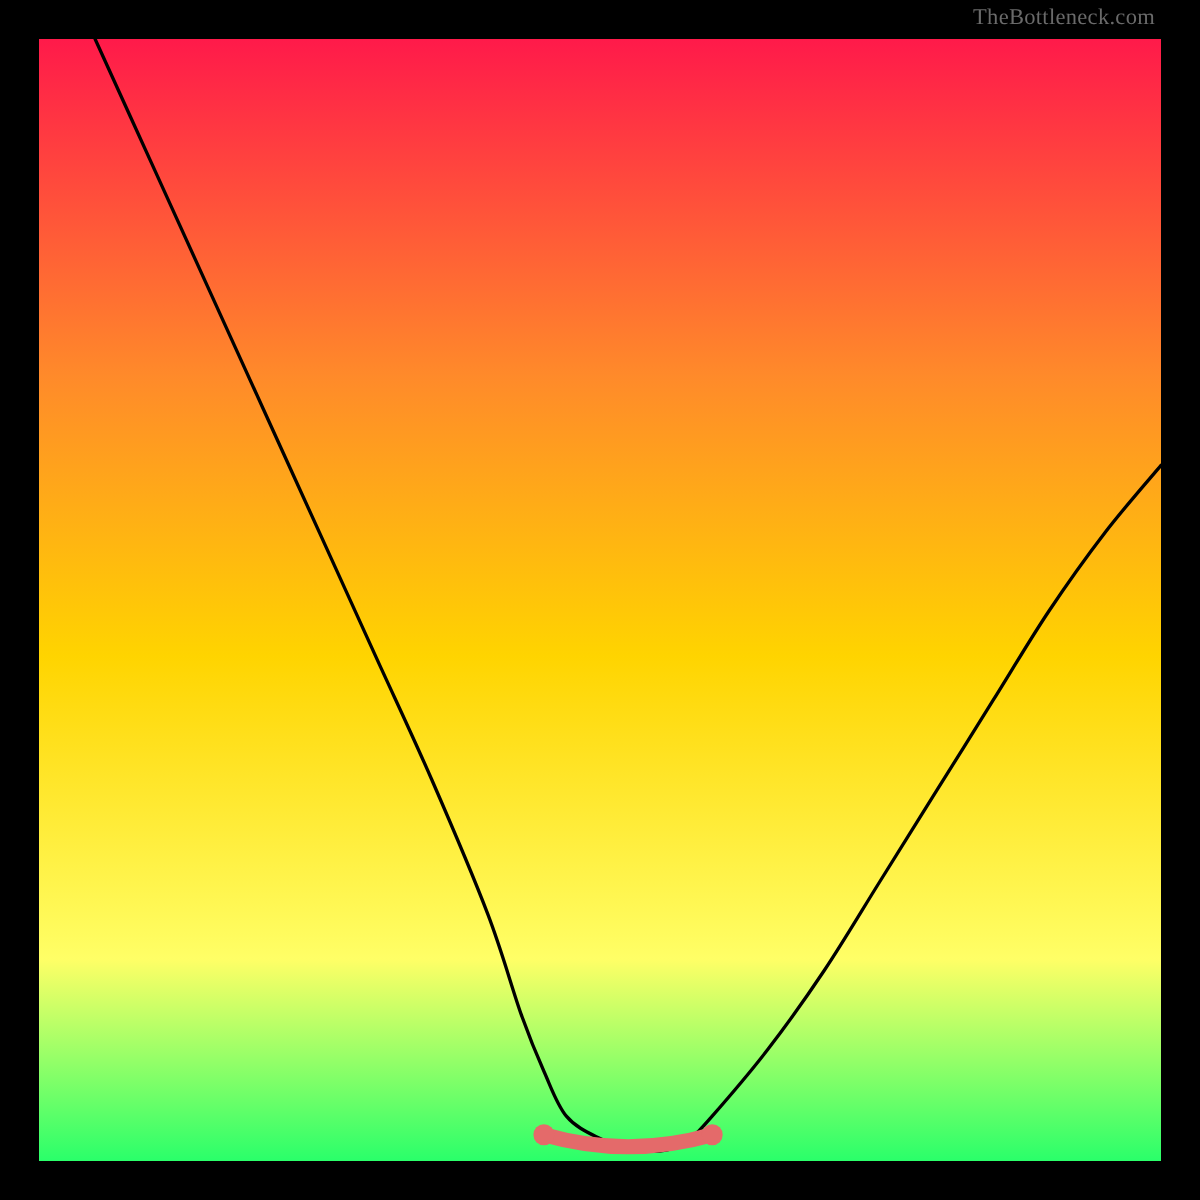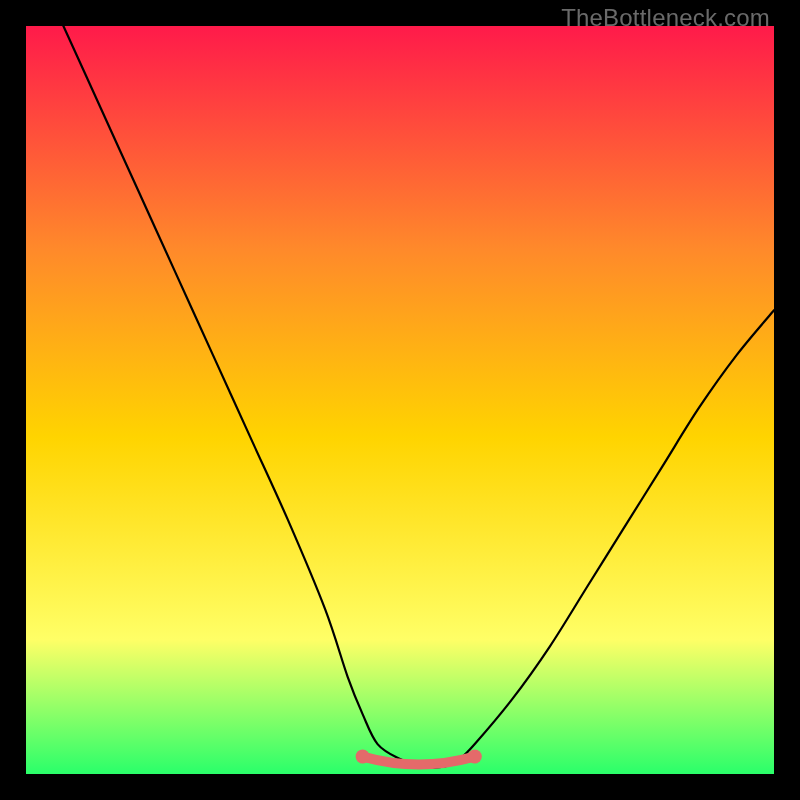--- a/index.html
+++ b/index.html
@@ -29,24 +29,25 @@
   .plot svg {
     display: block;
     width: 748px;
     height: 748px;
   }
   .watermark {
     position: absolute;
     top: 4px;
     right: 30px;
     color: #6a6a6a;
-    font-size: 24px;
+    font-size: 15px;
     font-weight: 500;
     letter-spacing: 0.2px;
     user-select: none;
+    font-family: Liberation Serif, serif;
   }
 </style>
 </head>
 <body>
 
 <div class="frame">
   <div class="plot">
     <svg viewBox="0 0 748 748" preserveAspectRatio="none">
       <defs>
         <linearGradient id="bg-grad" x1="0" y1="0" x2="0" y2="1">

